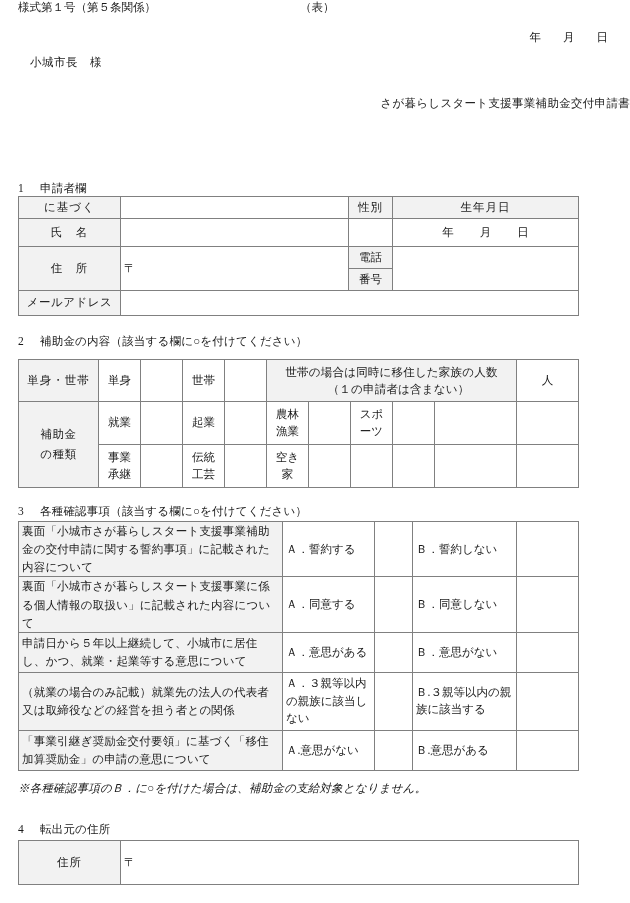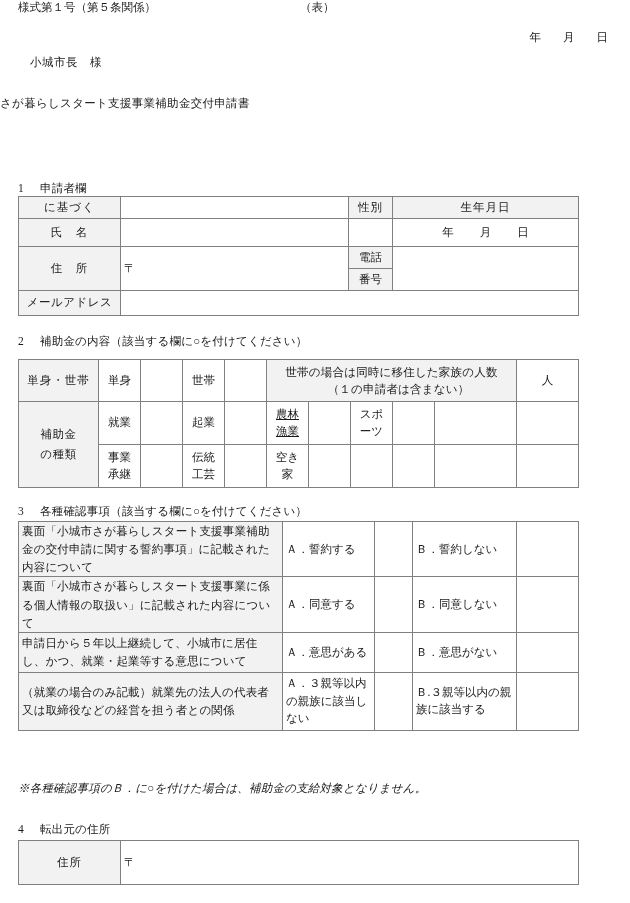--- a/index.html
+++ b/index.html
@@ -56,21 +56,21 @@
     left: 30px;
     top: 55px;
     white-space: nowrap;
     letter-spacing: 0.5px;
   }
   .doc-title {
     position: absolute;
     top: 96px;
     left: 0;
     width: 630px;
-    text-align: left;
+    text-align: right;
     letter-spacing: 0.3px;
   }
   .lead {
     position: absolute;
     top: 139px;
     left: 30px;
     width: 580px;
     letter-spacing: 0.2px;
   }
 
@@ -212,21 +212,21 @@
       </tr>
       <tr style="height:43px;">
         <td class="shade" rowspan="2" style="line-height:1.7; letter-spacing:0.5px;">
           <div>補助金</div>
           <div>の種類</div>
         </td>
         <td class="ctr">就業</td>
         <td></td>
         <td class="ctr">起業</td>
         <td></td>
-        <td class="ctr" style="line-height:1.45;text-decoration:underline;">
+        <td class="ctr" style="line-height:1.45;">
           <div>農林</div>
           <div>漁業</div>
         </td>
         <td></td>
         <td class="ctr" style="line-height:1.45;">
           <div>スポ</div>
           <div>ーツ</div>
         </td>
         <td></td>
         <td class="none"></td>
@@ -290,20 +290,27 @@
         <td class="lft">Ｂ．意思がない</td>
         <td></td>
       </tr>
       <tr style="height:58px;">
         <td class="shade-l top" style="line-height:1.58;">（就業の場合のみ記載）就業先の法人の代表者又は取締役などの経営を担う者との関係</td>
         <td class="lft top" style="line-height:1.55;">Ａ．３親等以内の親族に該当しない</td>
         <td></td>
         <td class="lft" style="line-height:1.55;">Ｂ.３親等以内の親族に該当する</td>
         <td></td>
       </tr>
+      <tr style="height:40px;">
+        <td class="shade-l top" style="line-height:1.58;">「事業引継ぎ奨励金交付要領」に基づく「移住加算奨励金」の申請の意思について</td>
+        <td class="lft">Ａ.意思がない</td>
+        <td></td>
+        <td class="lft">Ｂ.意思がある</td>
+        <td></td>
+      </tr>
     </tbody>
   </table>
 
   <div class="note" style="top:781px;font-style:italic;">※各種確認事項のＢ．に○を付けた場合は、補助金の支給対象となりません。</div>
 
   <div class="sec-head" style="top:822px;">
     <span class="num">4</span><span>転出元の住所</span>
   </div>
 
   <table class="grid" style="left:18px; top:840px; width:560px;">

